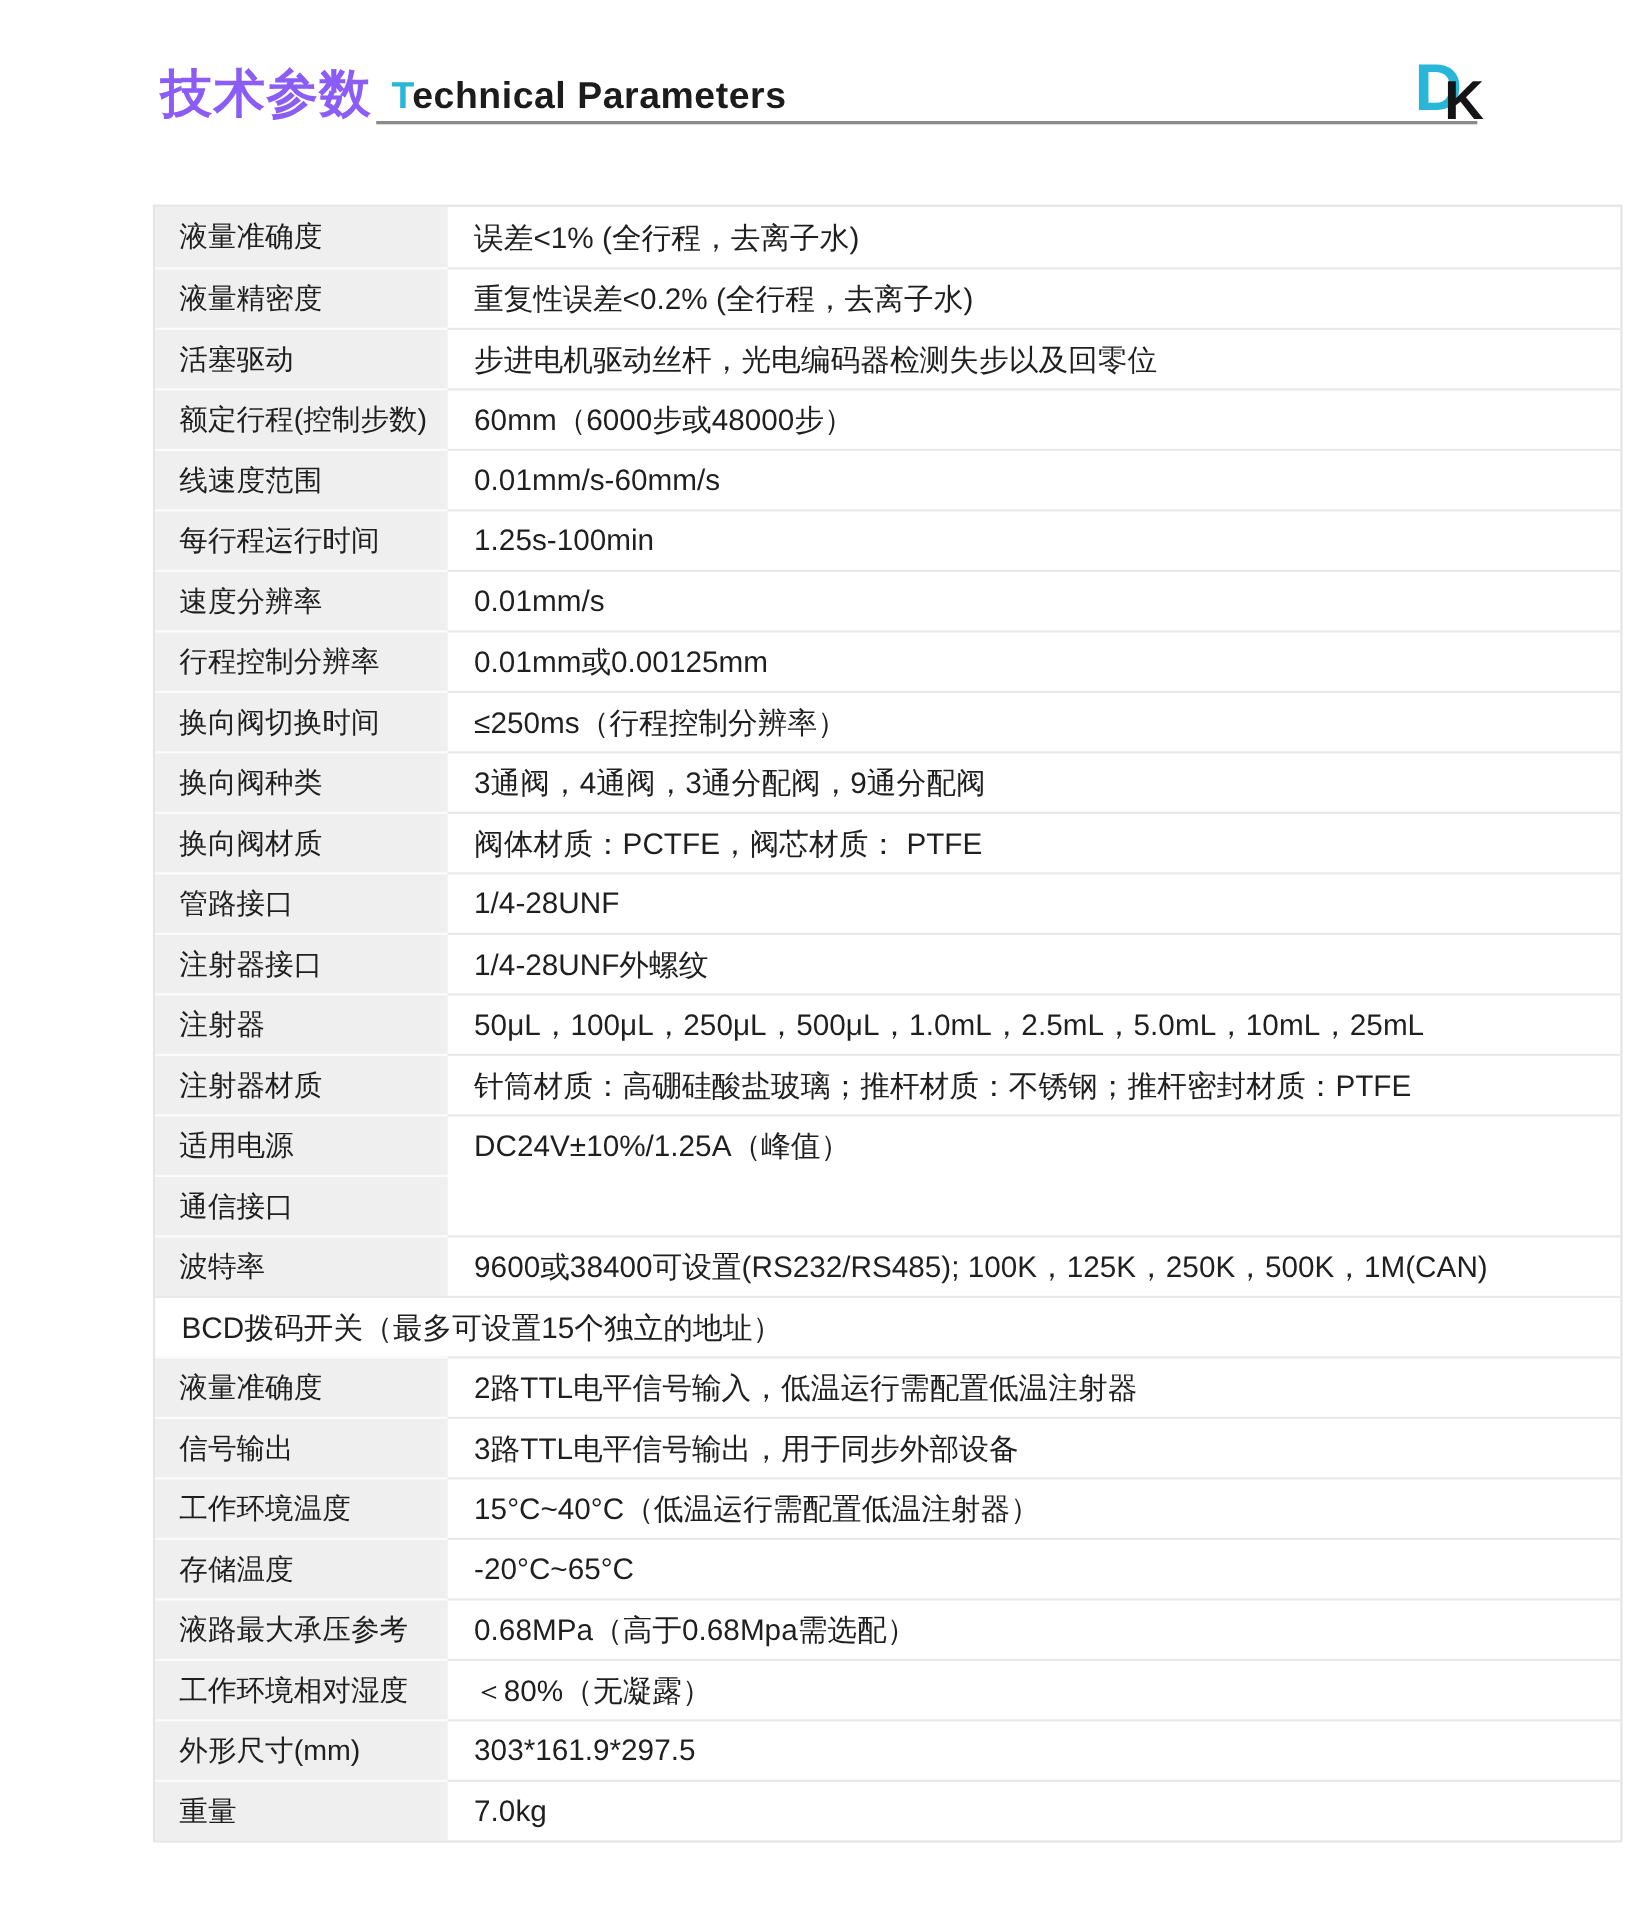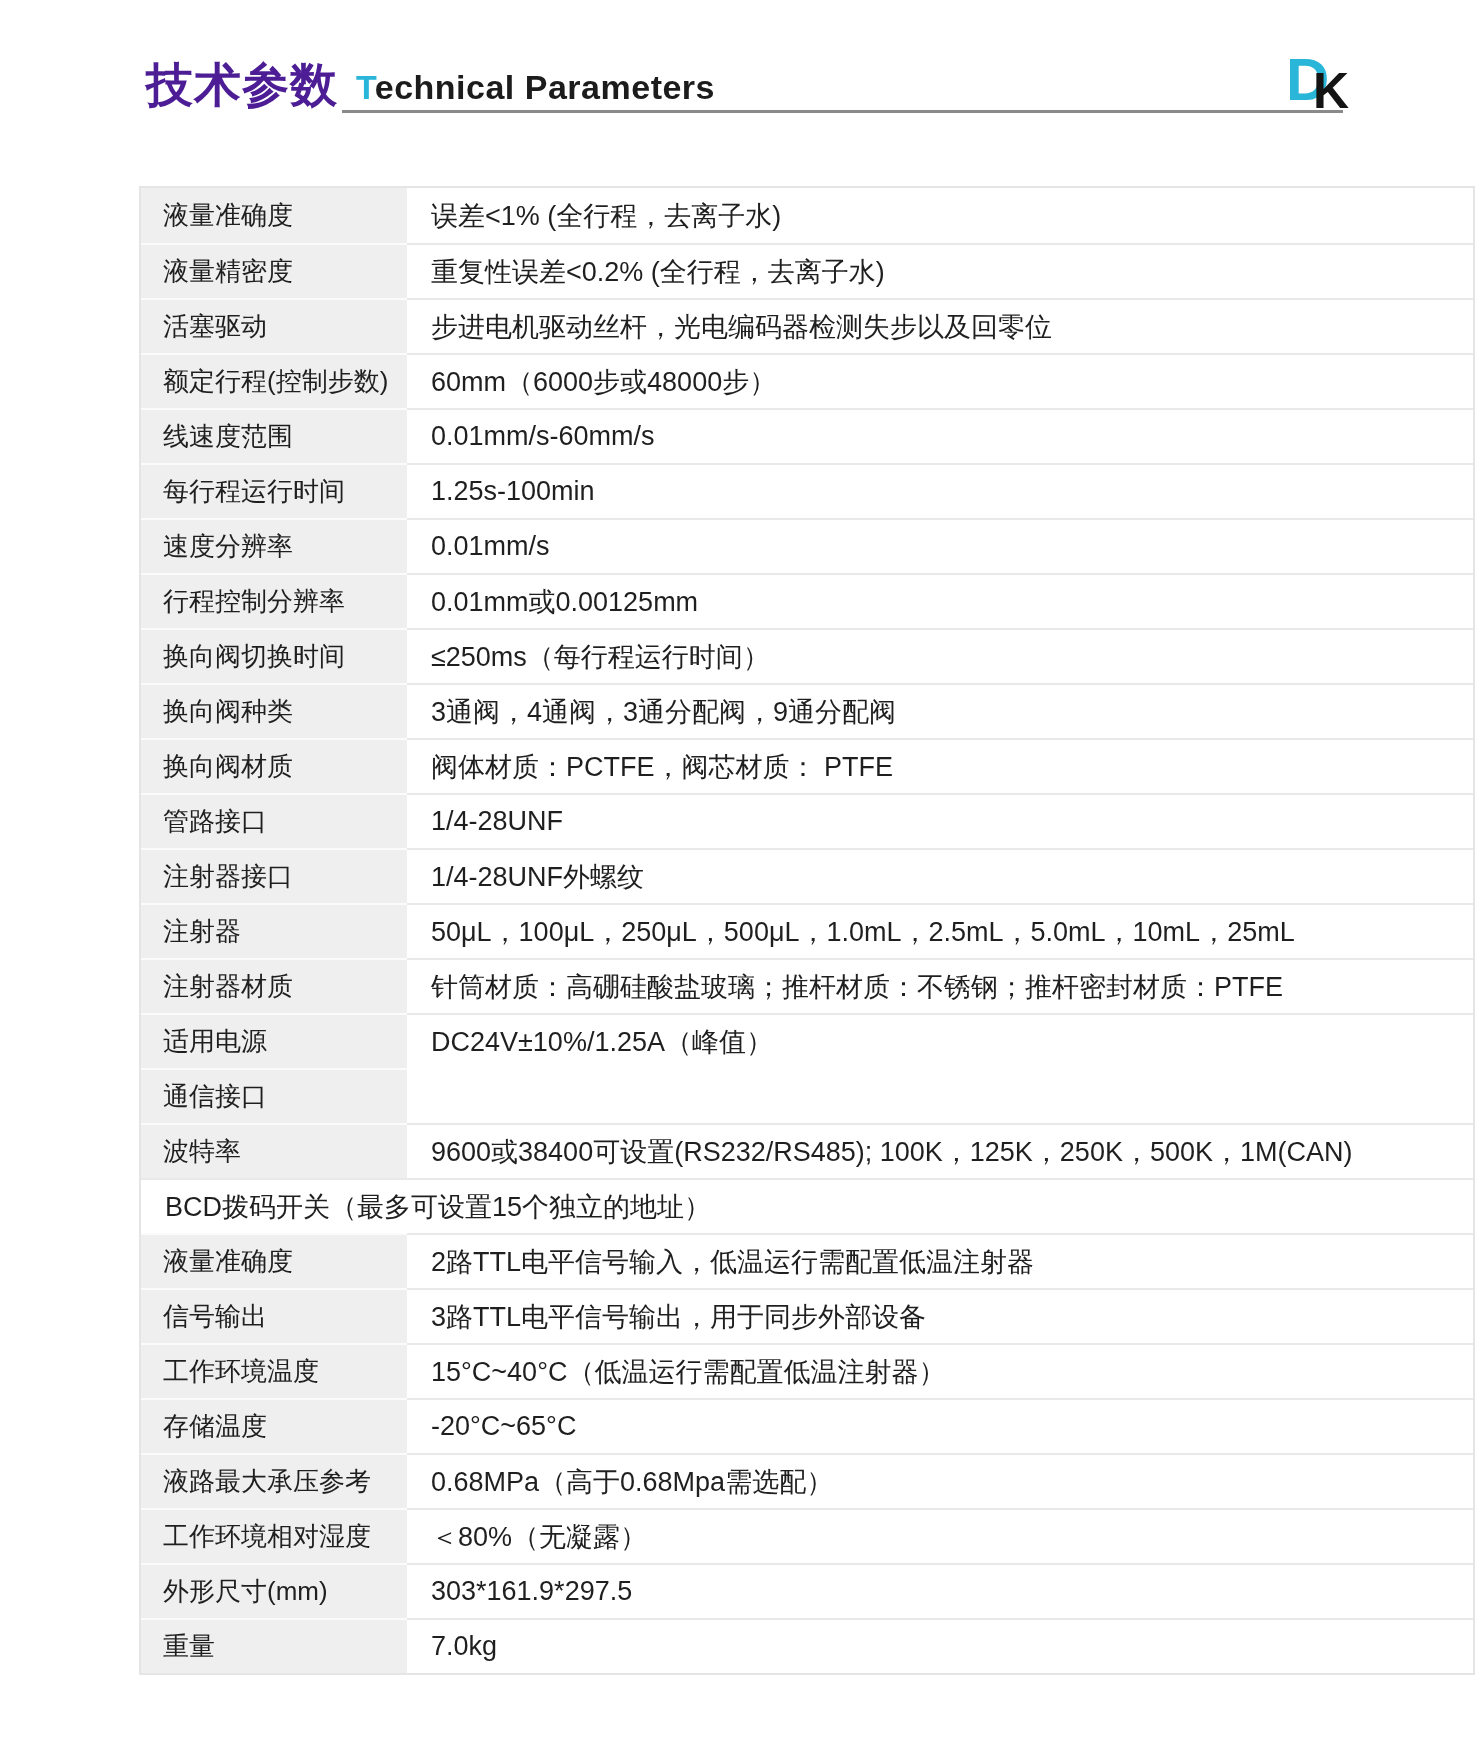--- a/index.html
+++ b/index.html
@@ -15,21 +15,21 @@
 
   
   .header-title-zh {
     position: absolute;
     left: 146px;
     top: 60px;
     font-size: 47px;
     font-weight: 900;
     letter-spacing: 1px;
     line-height: 1.05;
-    color: #4c1d95;
+    color: #8b5cf6;
   }
   .header-rule {
     position: absolute;
     left: 342px;
     top: 110px;
     width: 1001px;
     height: 3px;
     background: #8a8a8a;
   }
   .header-title-en {
@@ -160,21 +160,21 @@
     <div class="spec-value">0.01mm/s</div>
   </div>
 
   <div class="spec-row">
     <div class="spec-label">行程控制分辨率</div>
     <div class="spec-value">0.01mm或0.00125mm</div>
   </div>
 
   <div class="spec-row">
     <div class="spec-label">换向阀切换时间</div>
-    <div class="spec-value">≤250ms（每行程运行时间）</div>
+    <div class="spec-value">≤250ms（行程控制分辨率）</div>
   </div>
 
   <div class="spec-row">
     <div class="spec-label">换向阀种类</div>
     <div class="spec-value">3通阀，4通阀，3通分配阀，9通分配阀</div>
   </div>
 
   <div class="spec-row">
     <div class="spec-label">换向阀材质</div>
     <div class="spec-value">阀体材质：PCTFE，阀芯材质： PTFE</div>

